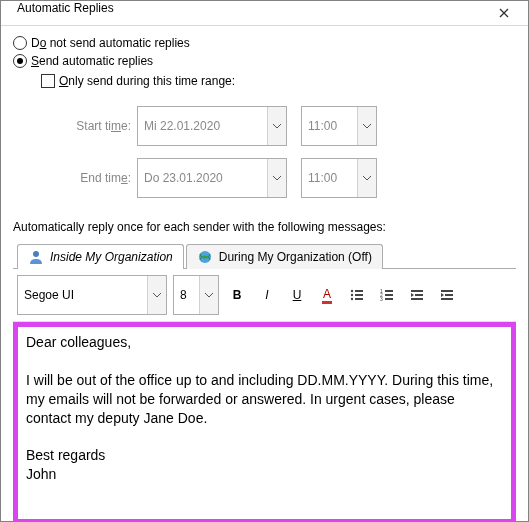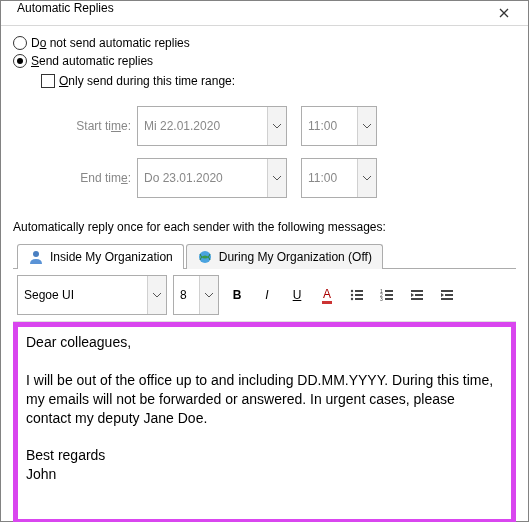--- a/index.html
+++ b/index.html
@@ -19,21 +19,21 @@
   .tlabel{width:70px;text-align:right;color:#888;padding-right:6px}
   .combo{height:40px;border:1px solid #adadad;background:#fff;display:flex;align-items:center;box-sizing:border-box;color:#888}
   .combo .val{flex:1;padding:0 6px}
   .combo .arrow{width:18px;display:flex;align-items:center;justify-content:center;height:100%;border-left:1px solid #d0d0d0;background:#f3f3f3}
   .arrow svg{width:8px;height:5px}
   .datec{width:150px;margin-right:14px}
   .timec{width:76px}
   .sectlabel{margin-top:10px;margin-bottom:4px}
   .tabs{display:flex;align-items:flex-end;border-bottom:1px solid #acacac;height:30px;padding-left:4px}
   .tab{display:flex;align-items:center;padding:4px 10px;border:1px solid #acacac;border-bottom:none;background:#f4f4f4;margin-right:2px;border-top-left-radius:3px;border-top-right-radius:3px;position:relative;top:1px;cursor:pointer}
-  .tab.active{background:#fff;}
+  .tab.active{background:#fff;font-style:italic;}
   .tab img,.tab .ico{width:16px;height:16px;margin-right:6px}
   .toolbar{display:flex;align-items:center;padding:6px 4px;border-bottom:1px solid #e0e0e0;gap:6px}
   .fontcombo{width:150px;color:#000}
   .sizecombo{width:46px;color:#000}
   .tbtn{width:22px;height:22px;display:flex;align-items:center;justify-content:center;border:1px solid transparent;cursor:pointer}
   .editor{flex:1;border:5px solid #d946ef;padding:6px 8px;font-size:14px;line-height:1.35;overflow:auto;white-space:pre-wrap;min-height:180px;outline:none}
   .footer{height:42px;display:flex;align-items:center;padding:0 12px;border-top:1px solid #e6e6e6}
   .btn{height:24px;min-width:80px;border:1px solid #adadad;background:linear-gradient(#fdfdfd,#efefef);display:flex;align-items:center;justify-content:center;padding:0 0;font-size:12px;cursor:pointer}
   .btn.primary{border:1px solid #2a6fbb;background:#14b8a6}
   .spacer{flex:1}

